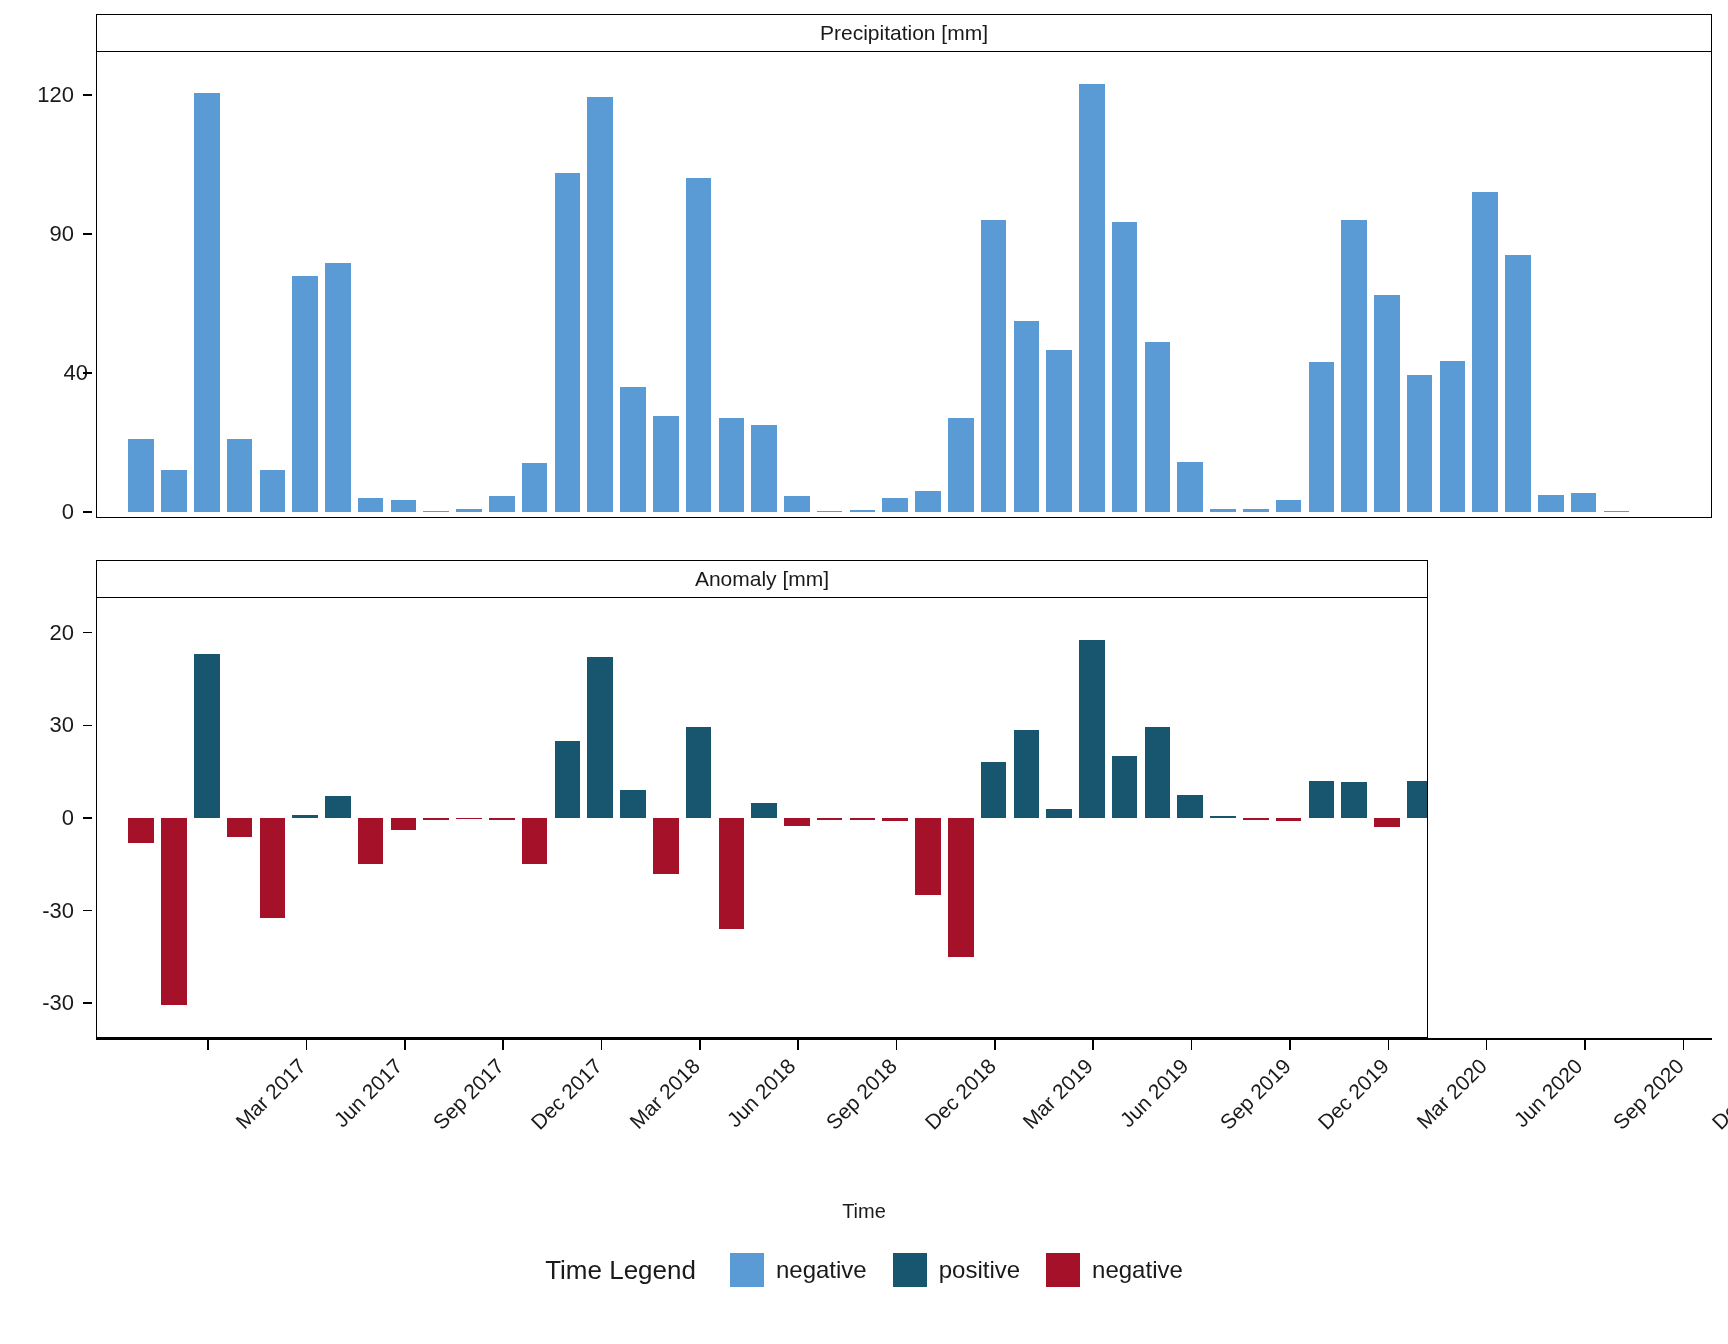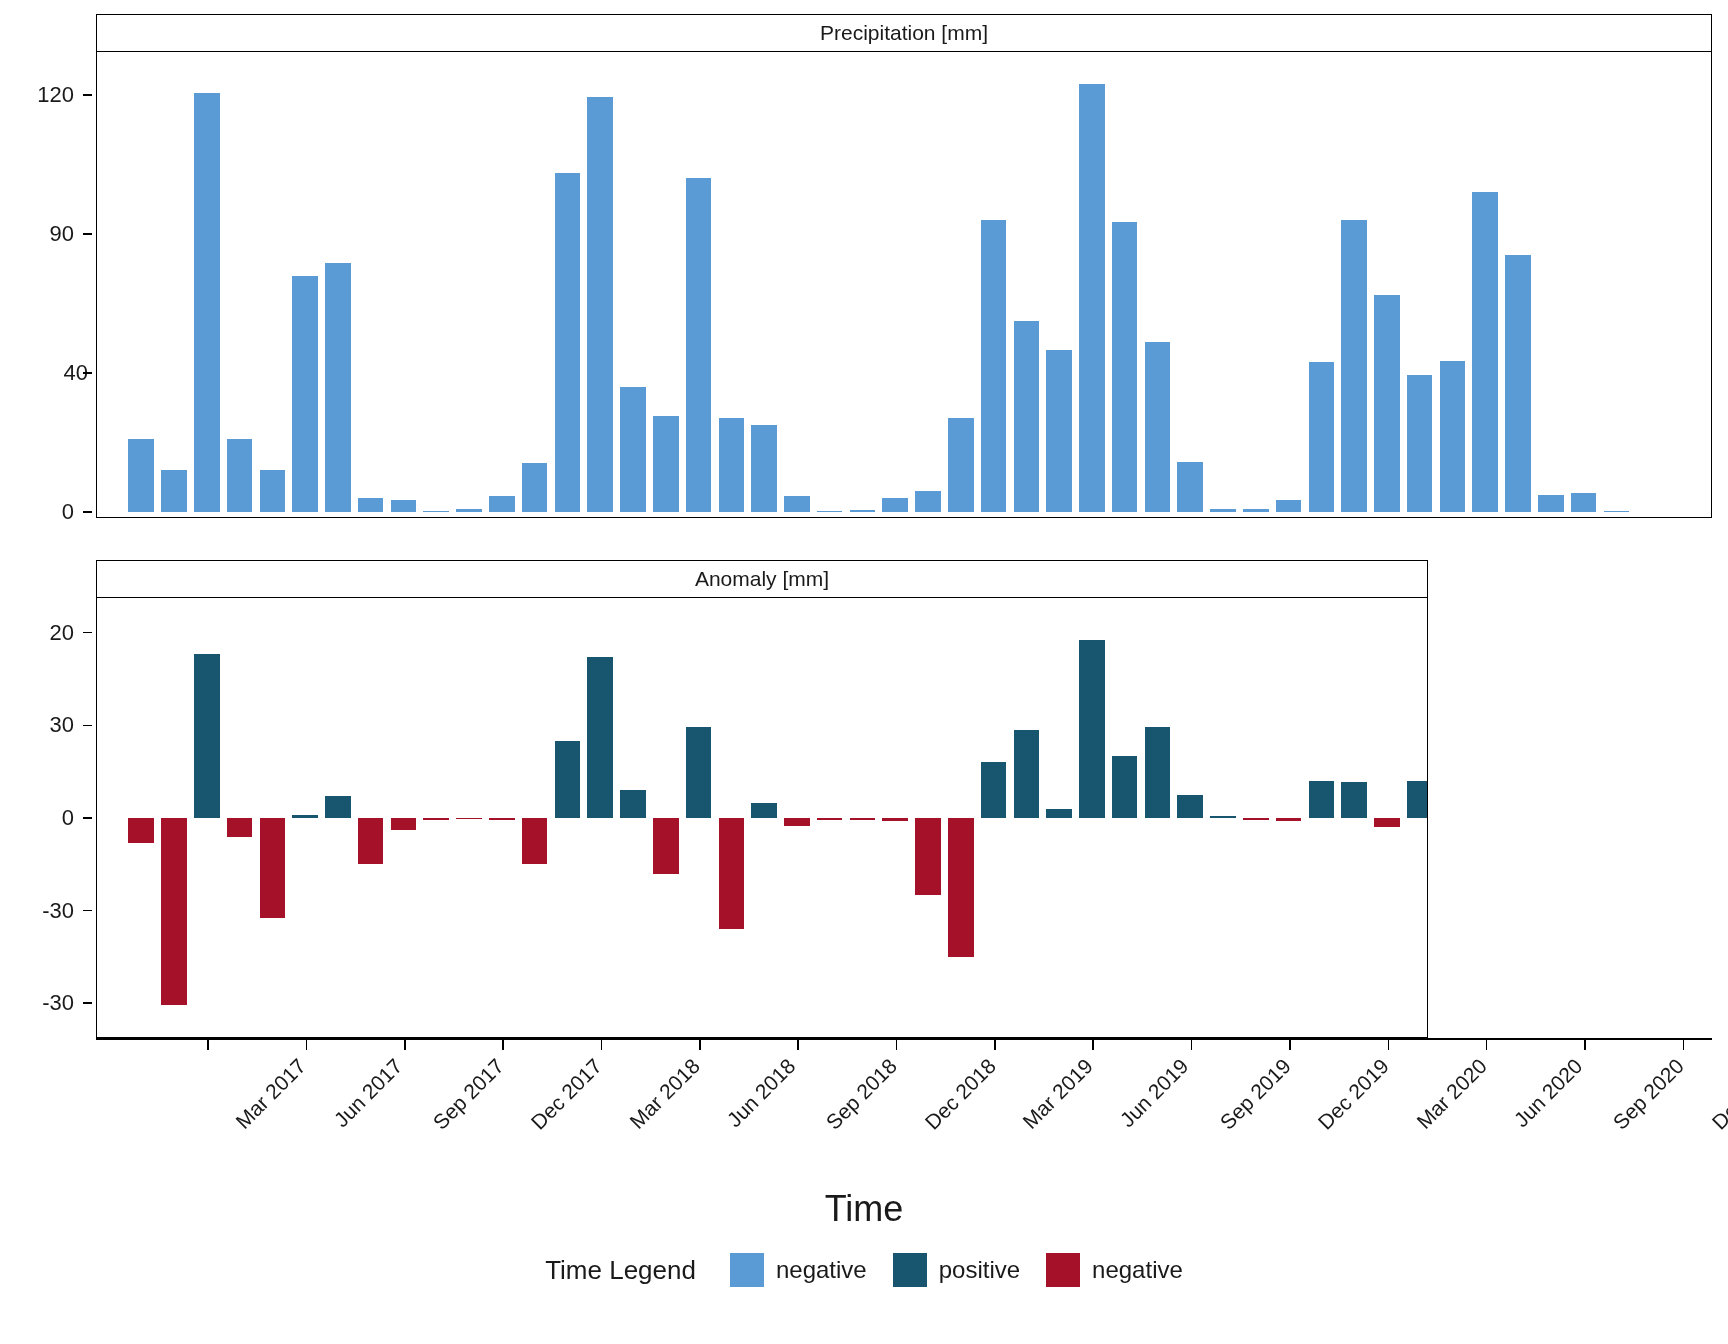--- a/index.html
+++ b/index.html
@@ -93,22 +93,23 @@
     color: #1a1a1a;
     white-space: nowrap;
     transform-origin: right top;
     transform: rotate(-45deg);
     text-align: right;
   }
   #xaxis-title {
     position: absolute;
     width: 100%;
     text-align: center;
-    font-size: 36px;
-    color: #1a1a1a;
+    font-size: 20px;
+    color: #1a1a1a;
+    margin-top: 12px;
   }
 
   
   #legend {
     position: absolute;
     left: 0;
     width: 100%;
     display: flex;
     align-items: center;
     justify-content: center;

